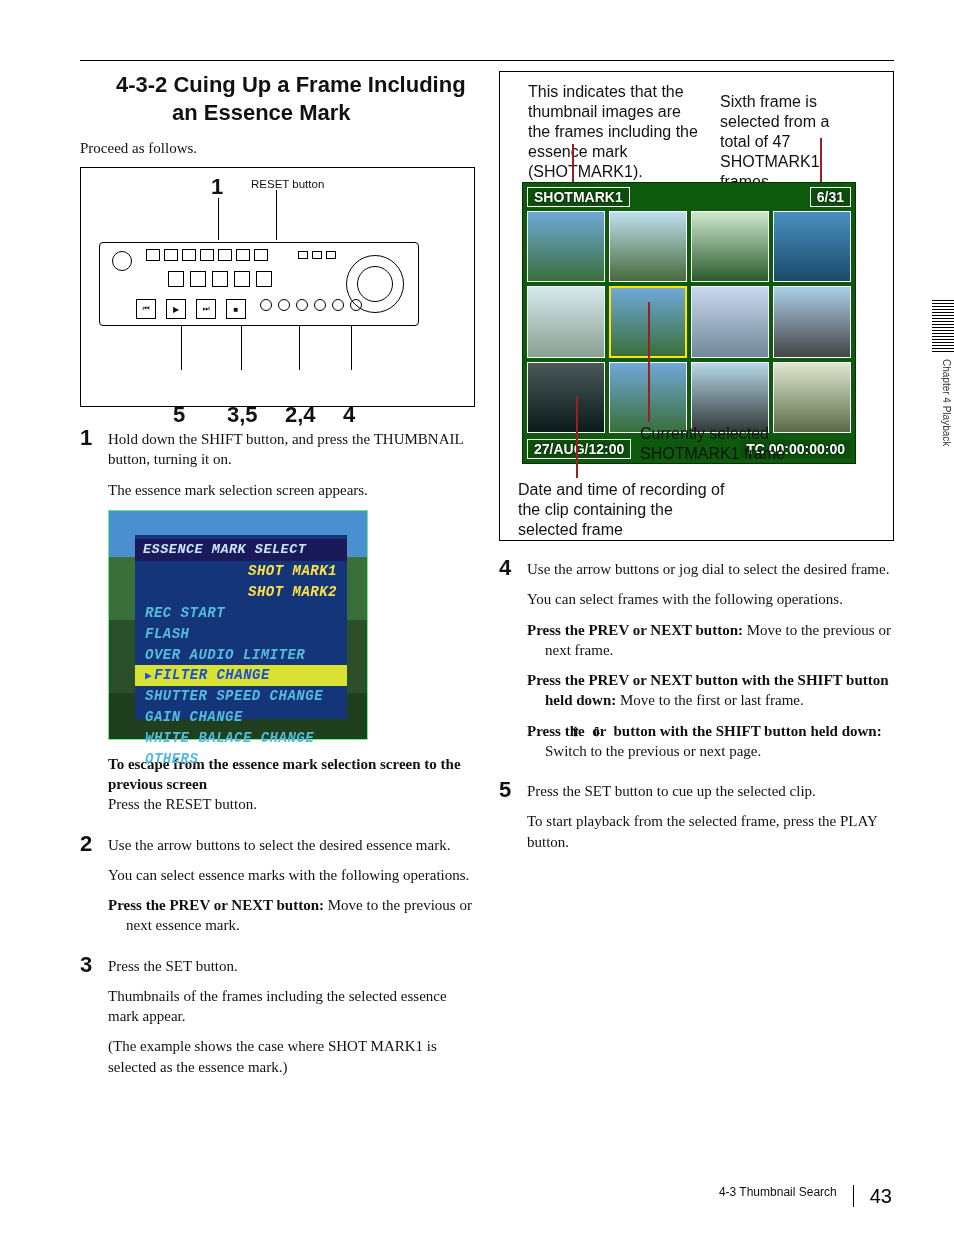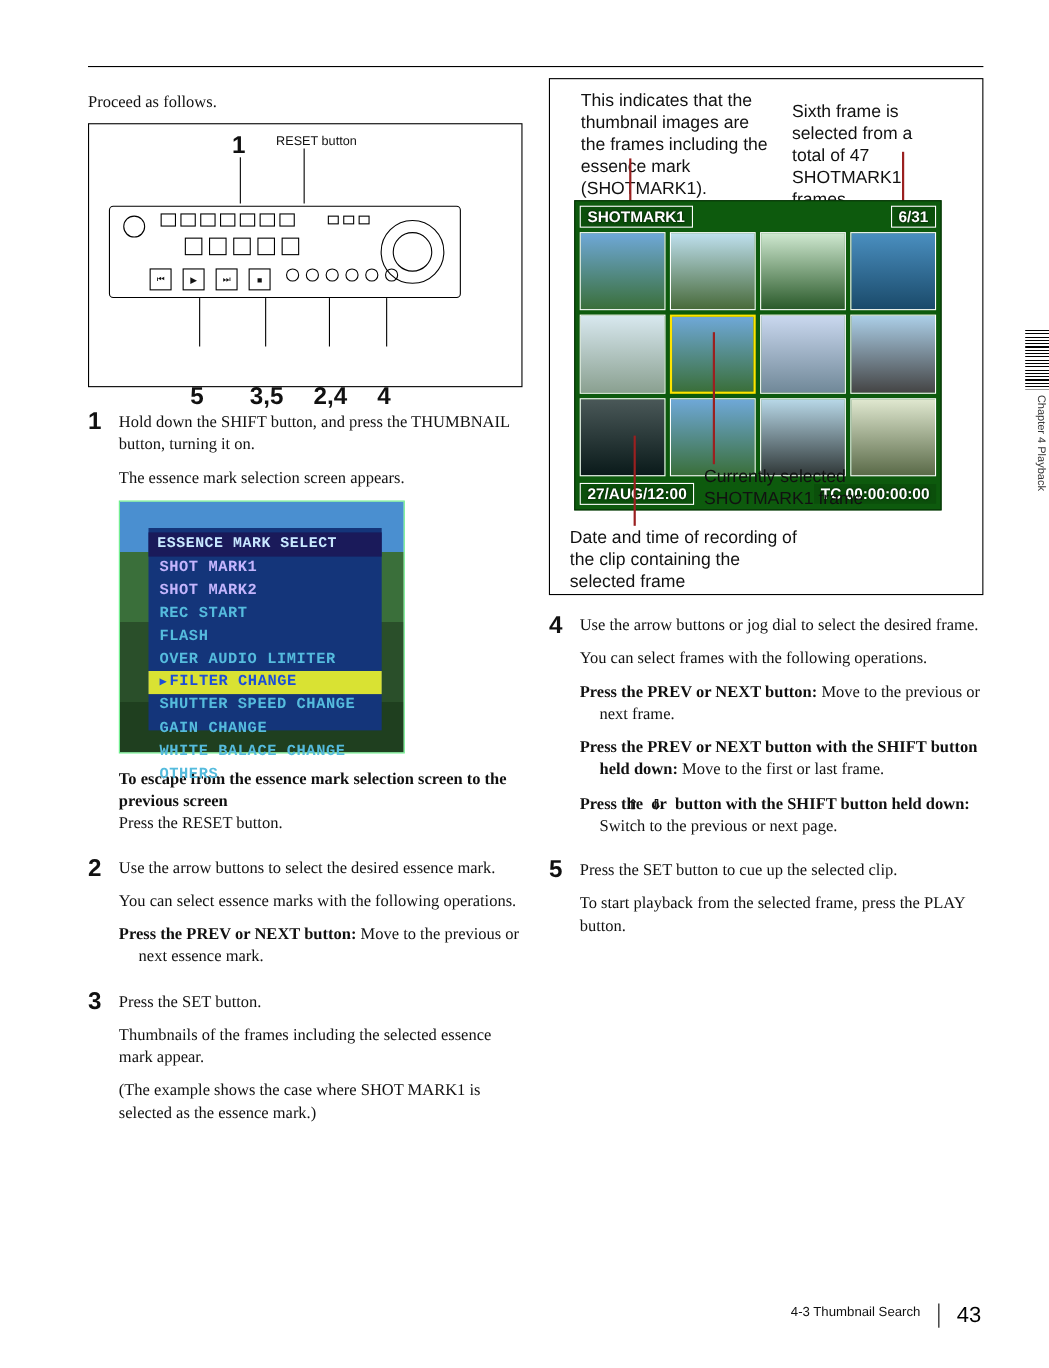--- a/index.html
+++ b/index.html
@@ -32,24 +32,24 @@
   .bottom-leader { position:absolute; width:1px; background:#000; }
   .bottom-nums { position: absolute; bottom: 4px; left: 0; right: 0; display: flex; font-family: Arial, Helvetica, sans-serif; font-weight:700; font-size: 22px; }
   .bottom-nums span { position:absolute; }
   .steps { margin-top: 22px; }
   .step { display: flex; margin-bottom: 10px; }
   .step-num { font-family: Arial, Helvetica, sans-serif; font-weight: 700; font-size: 22px; width: 28px; flex-shrink:0; line-height:1; margin-top:-2px; }
   .step-body { font-size: 15px; line-height: 1.35; flex:1; }
   .step-body p { margin-bottom: 10px; }
   .step-body strong, .bold { font-weight: 700; }
   .essence-figure { margin: 8px 0 14px 0; width: 260px; height: 230px; position: relative; border:1px solid #6e8; background: linear-gradient(#4a8fd0 0 20%, #3a6f3a 20% 48%, #2a4f2a 48% 80%, #1f3f1f 80% 100%); }
-  .essence-panel { position:absolute; top:24px; left:26px; right:20px; bottom:20px; background:#14357a; font-family: "Courier New", monospace; font-weight:700; font-size: 14px; letter-spacing:0.5px; color:#0ff; padding:4px 0; }
+  .essence-panel { position:absolute; top:24px; left:26px; right:20px; bottom:20px; background:#14357a; font-family: "Courier New", monospace; font-weight:700; font-size: 14px; letter-spacing:0.5px; color:#0ff; padding:4px 0;font-style:italic; }
   .essence-panel .title-row { background:#1a1a5a; color:#c8e8ff; padding:2px 8px; font-size:13.5px; }
   .essence-panel .item { padding:1px 10px; color:#5bd; }
-  .essence-panel .item.o { color:#c4b5fd; }
+  .essence-panel .item.o { color:#fde047;text-align:right; }
   .essence-panel .item.sel { background:#d9e233; color:#1d4ed8; }
   .essence-panel .item.sel::before { content:"▶"; font-size:11px; margin-right:2px; }
   .right-figure { border: 1px solid #000; padding: 22px 16px 16px 16px; position: relative; height: 470px; margin-top:0; }
   .annotation { font-family: Arial, Helvetica, sans-serif; font-size: 16px; line-height: 1.25; position:absolute; }
   .ann-leader { position:absolute; background:#9a2020; }
   .thumb-screen { position:absolute; top:110px; left:22px; width:334px; height:282px; background:#0d5a0d; border:1px solid #063006; }
   .thumb-screen .bar-top { position:absolute; top:4px; left:4px; right:4px; display:flex; justify-content:space-between; align-items:center; }
   .chip { border:1.5px solid #fff; color:#fff; font-family:Arial,Helvetica,sans-serif; font-weight:700; font-size:14px; padding:1px 6px; background:rgba(0,0,0,0.12); text-shadow:0 0 2px #000; }
   .grid-area { position:absolute; top:28px; left:4px; right:4px; bottom:30px; display:grid; grid-template-columns:repeat(4,1fr); grid-template-rows:repeat(3,1fr); gap:4px; }
   .thumb { background: linear-gradient(#6fa8d8, #3a6f3a); border:1px solid #fff; position:relative; }
@@ -68,20 +68,21 @@
 </style>
 </head>
 <body>
 <div class="page">
 
 <div class="hrule"></div>
 
 <div class="columns">
 
   <div class="col">
+    <h2 class="section-title">4-3-2 Cuing Up a Frame Including an Essence Mark</h2>
     <p class="intro">Proceed as follows.</p>
 
     <div class="figure device">
       <div class="device-one">1</div>
       <div class="device-reset-label">RESET button</div>
       <div class="device-line-down"></div>
       <div class="device-reset-line"></div>
       <div class="device-body">
         <div class="access-circle"></div>
         <div class="mini-btns">

